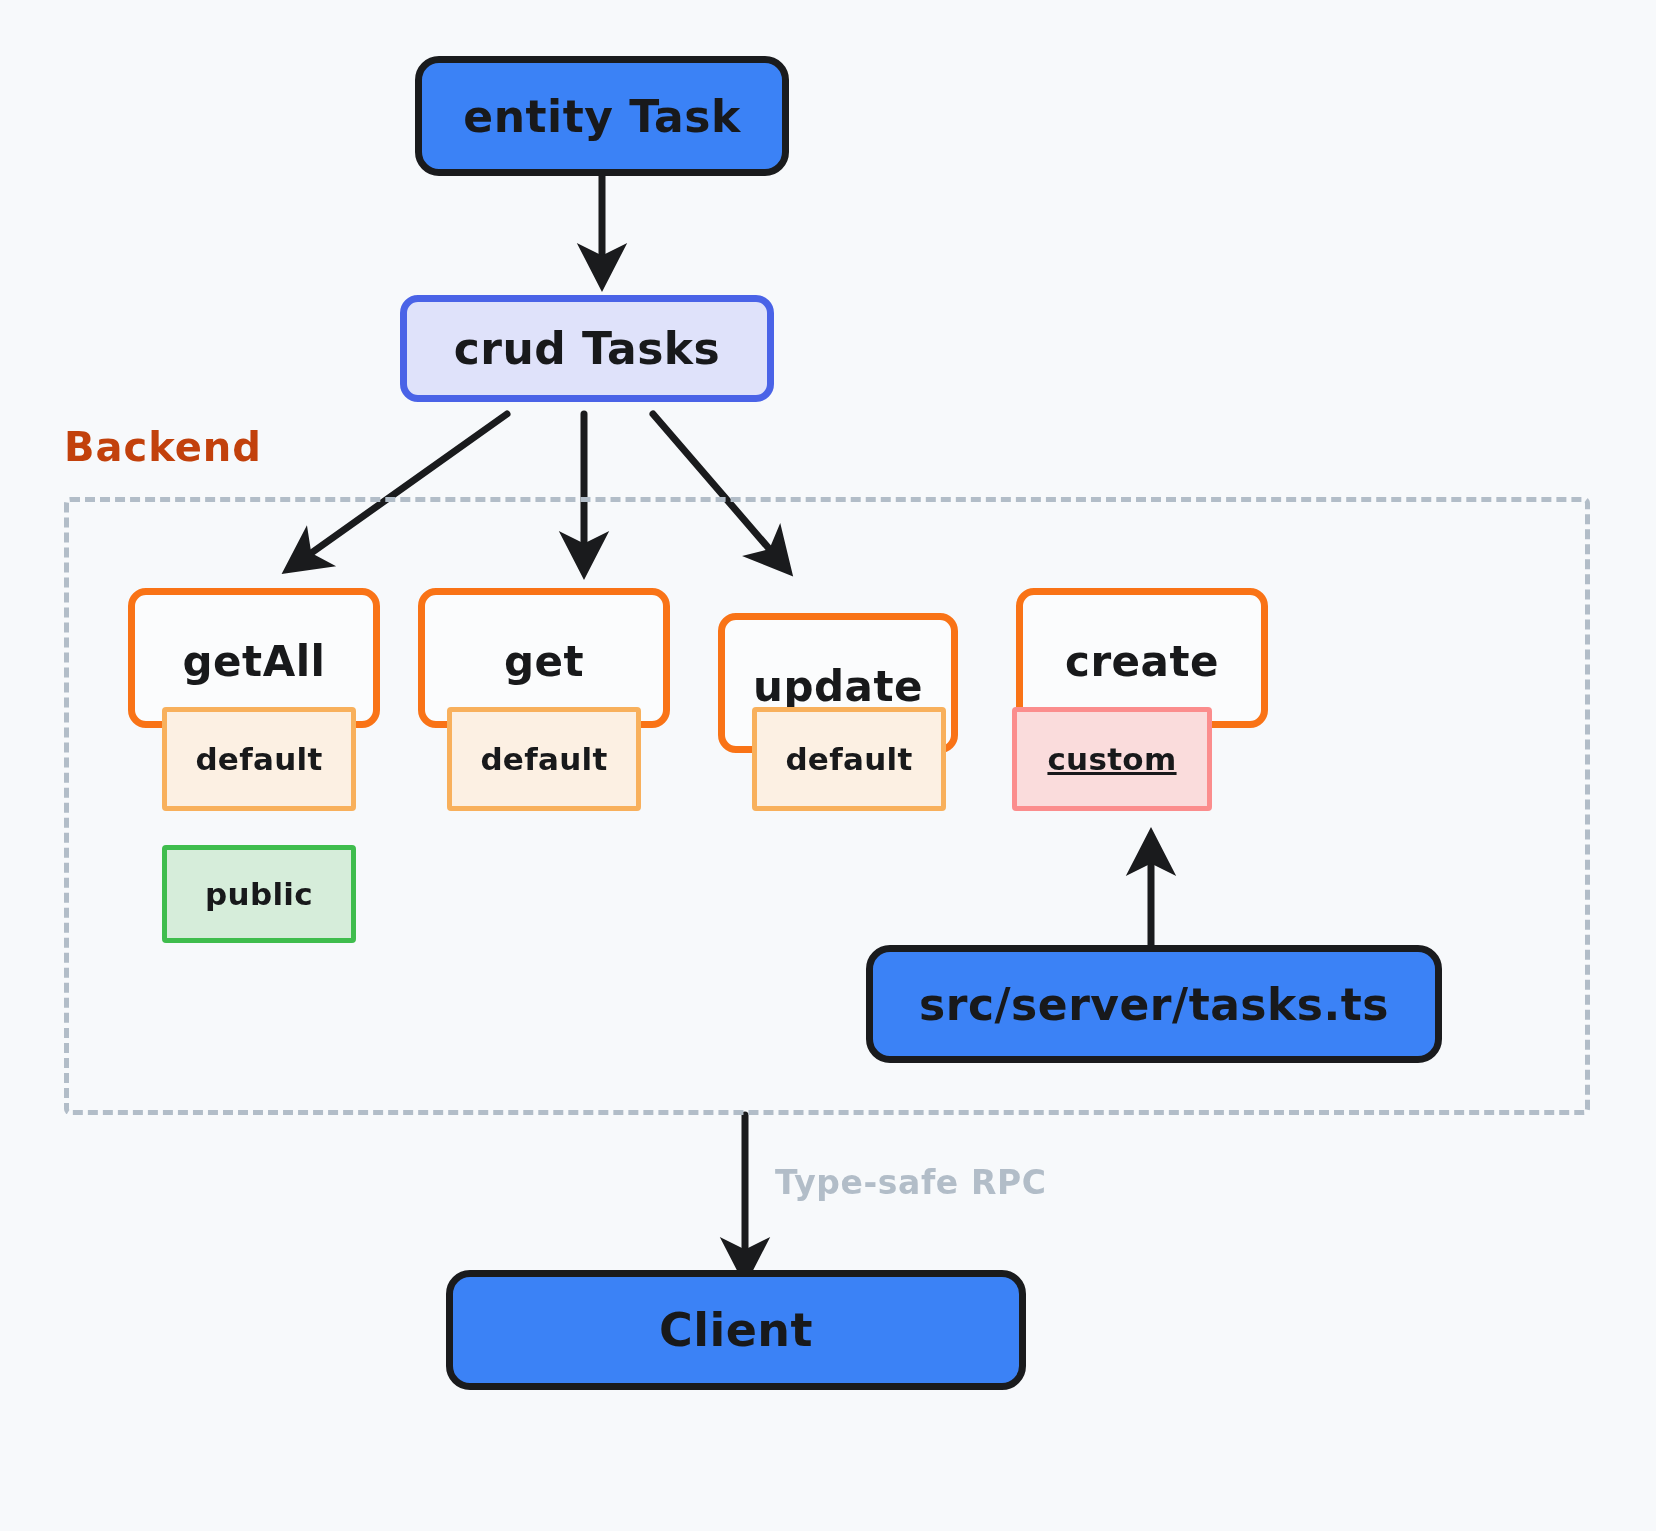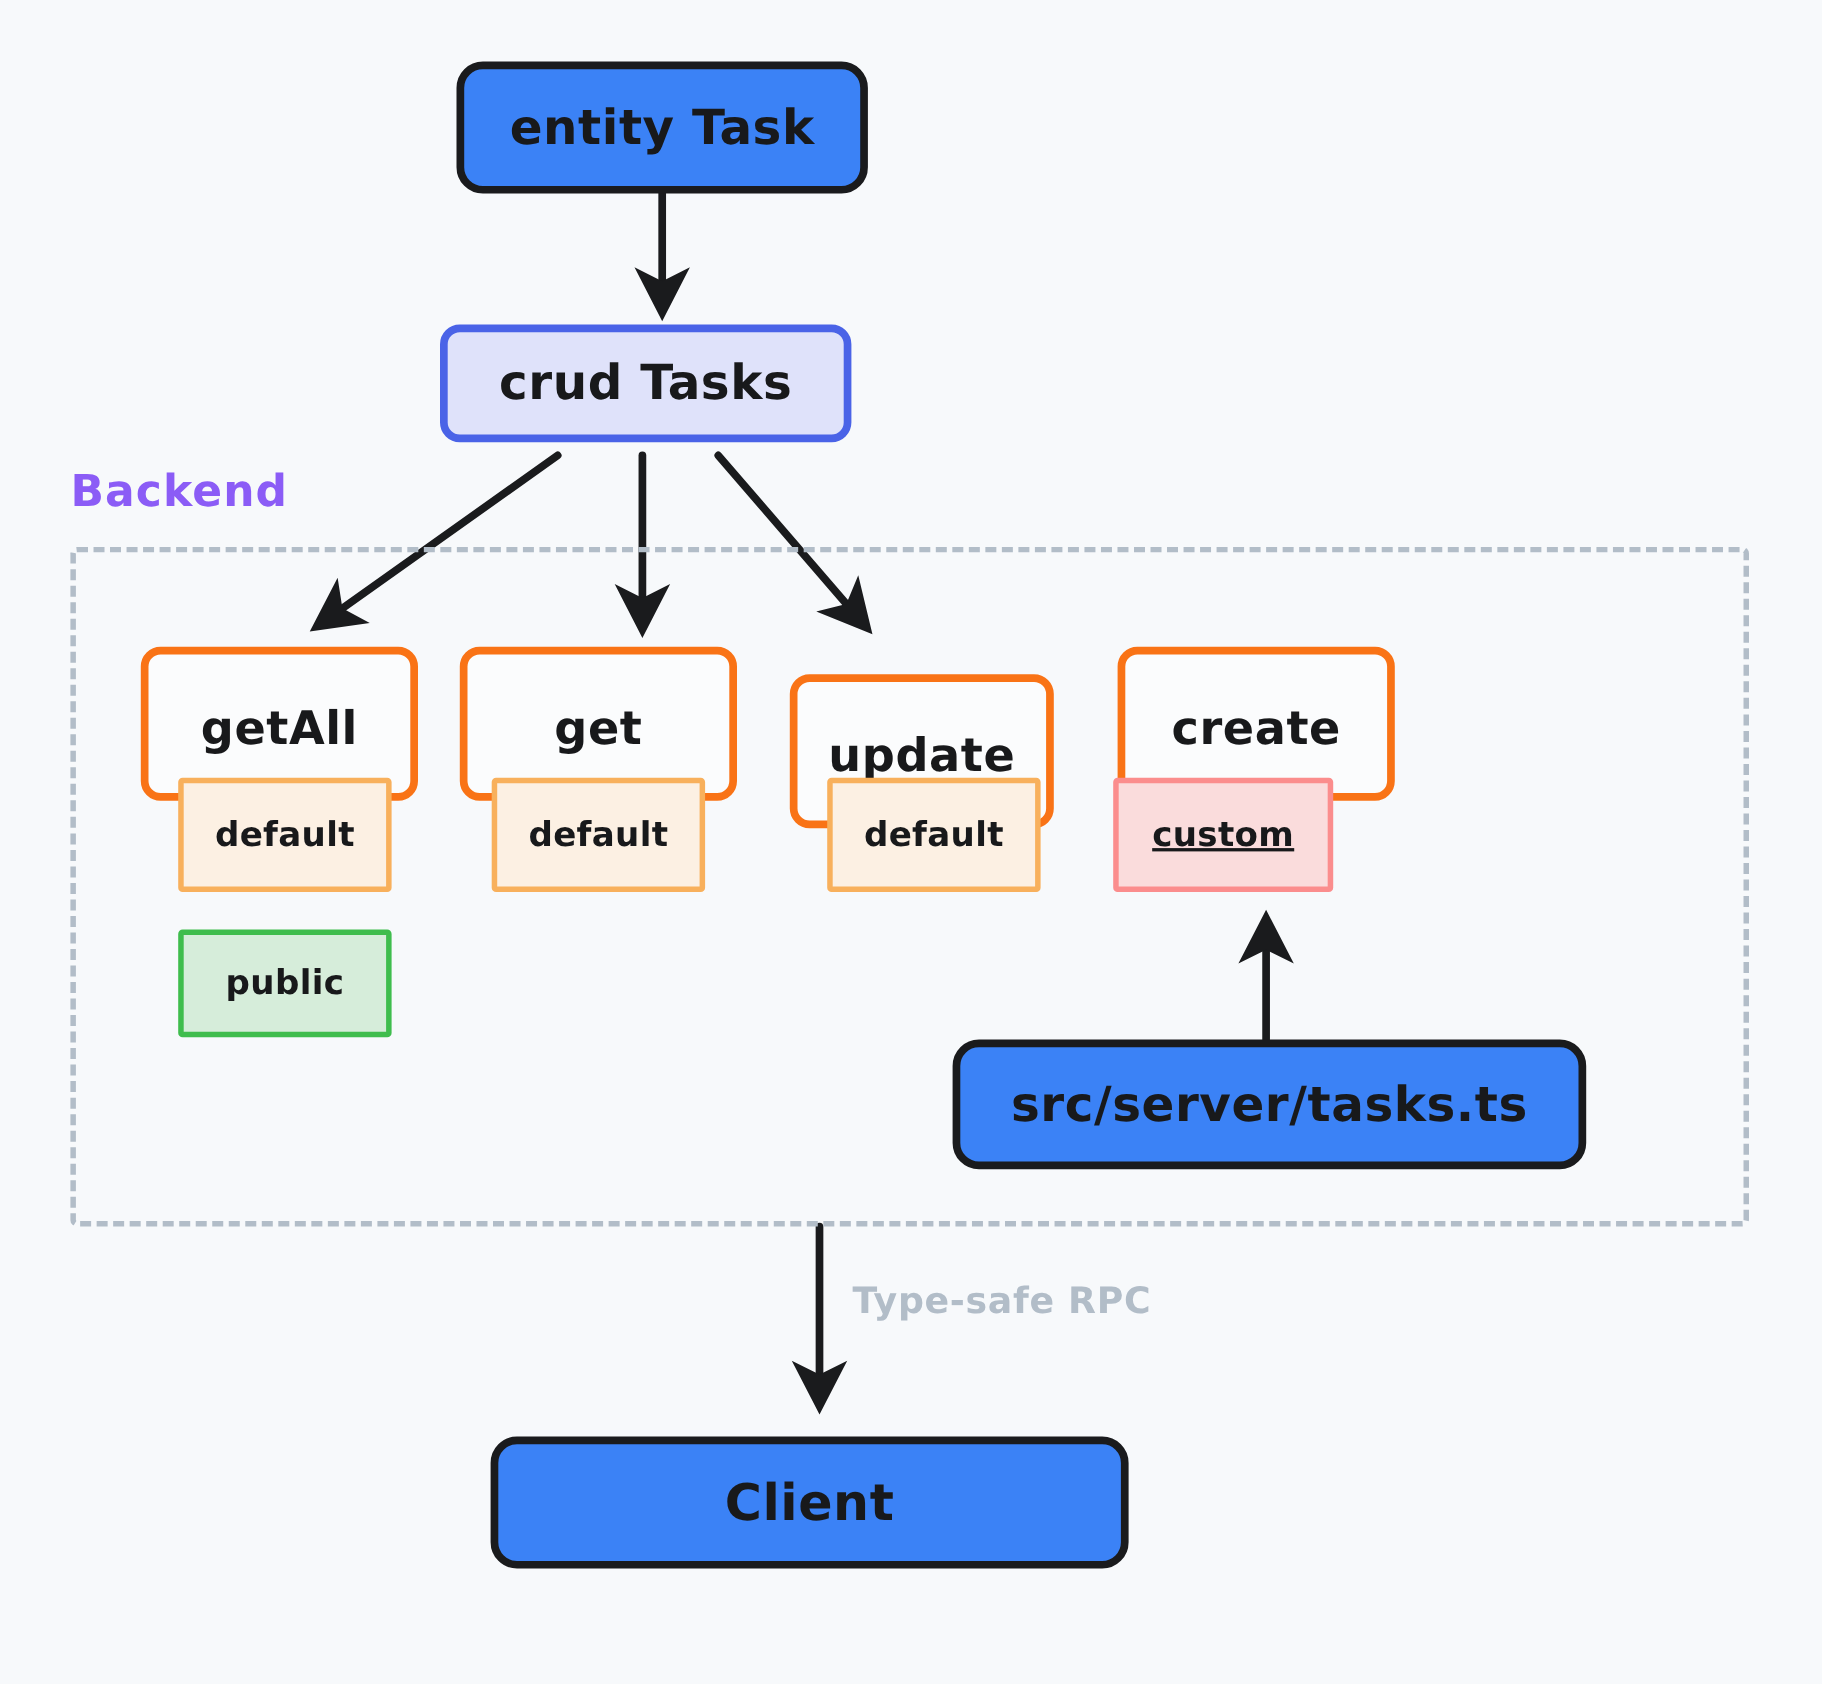--- a/index.html
+++ b/index.html
@@ -89,40 +89,40 @@
     box-sizing: border-box;
     border: 5px dashed #b2bdc8;
     border-radius: 6px;
     background: transparent;
   }
   .group-label {
     position: absolute;
     font-family: "DejaVu Sans", sans-serif;
     font-weight: 700;
     font-size: 40px;
-    color: #8b5cf6;
+    color: #c2410c;
     letter-spacing: 1px;
     white-space: nowrap;
   }
   .edge-label {
     position: absolute;
     font-family: "DejaVu Sans", sans-serif;
     font-weight: 700;
     font-size: 33px;
     color: #b2bdc8;
     letter-spacing: 0.6px;
     white-space: nowrap;
   }
 
   
   .t-entity   { font-size: 44px; }
   .t-crud     { font-size: 44px; }
   .t-method   { font-size: 42px; }
   .t-file     { font-size: 44px; }
-  .t-client   { font-size: 46px; margin-top: 36px; }
+  .t-client   { font-size: 46px; }
 
   .method-label {
     position: absolute;
     left: 0; right: 0;
     top: 42px;
     text-align: center;
     pointer-events: none;
   }
 </style>
 </head>

